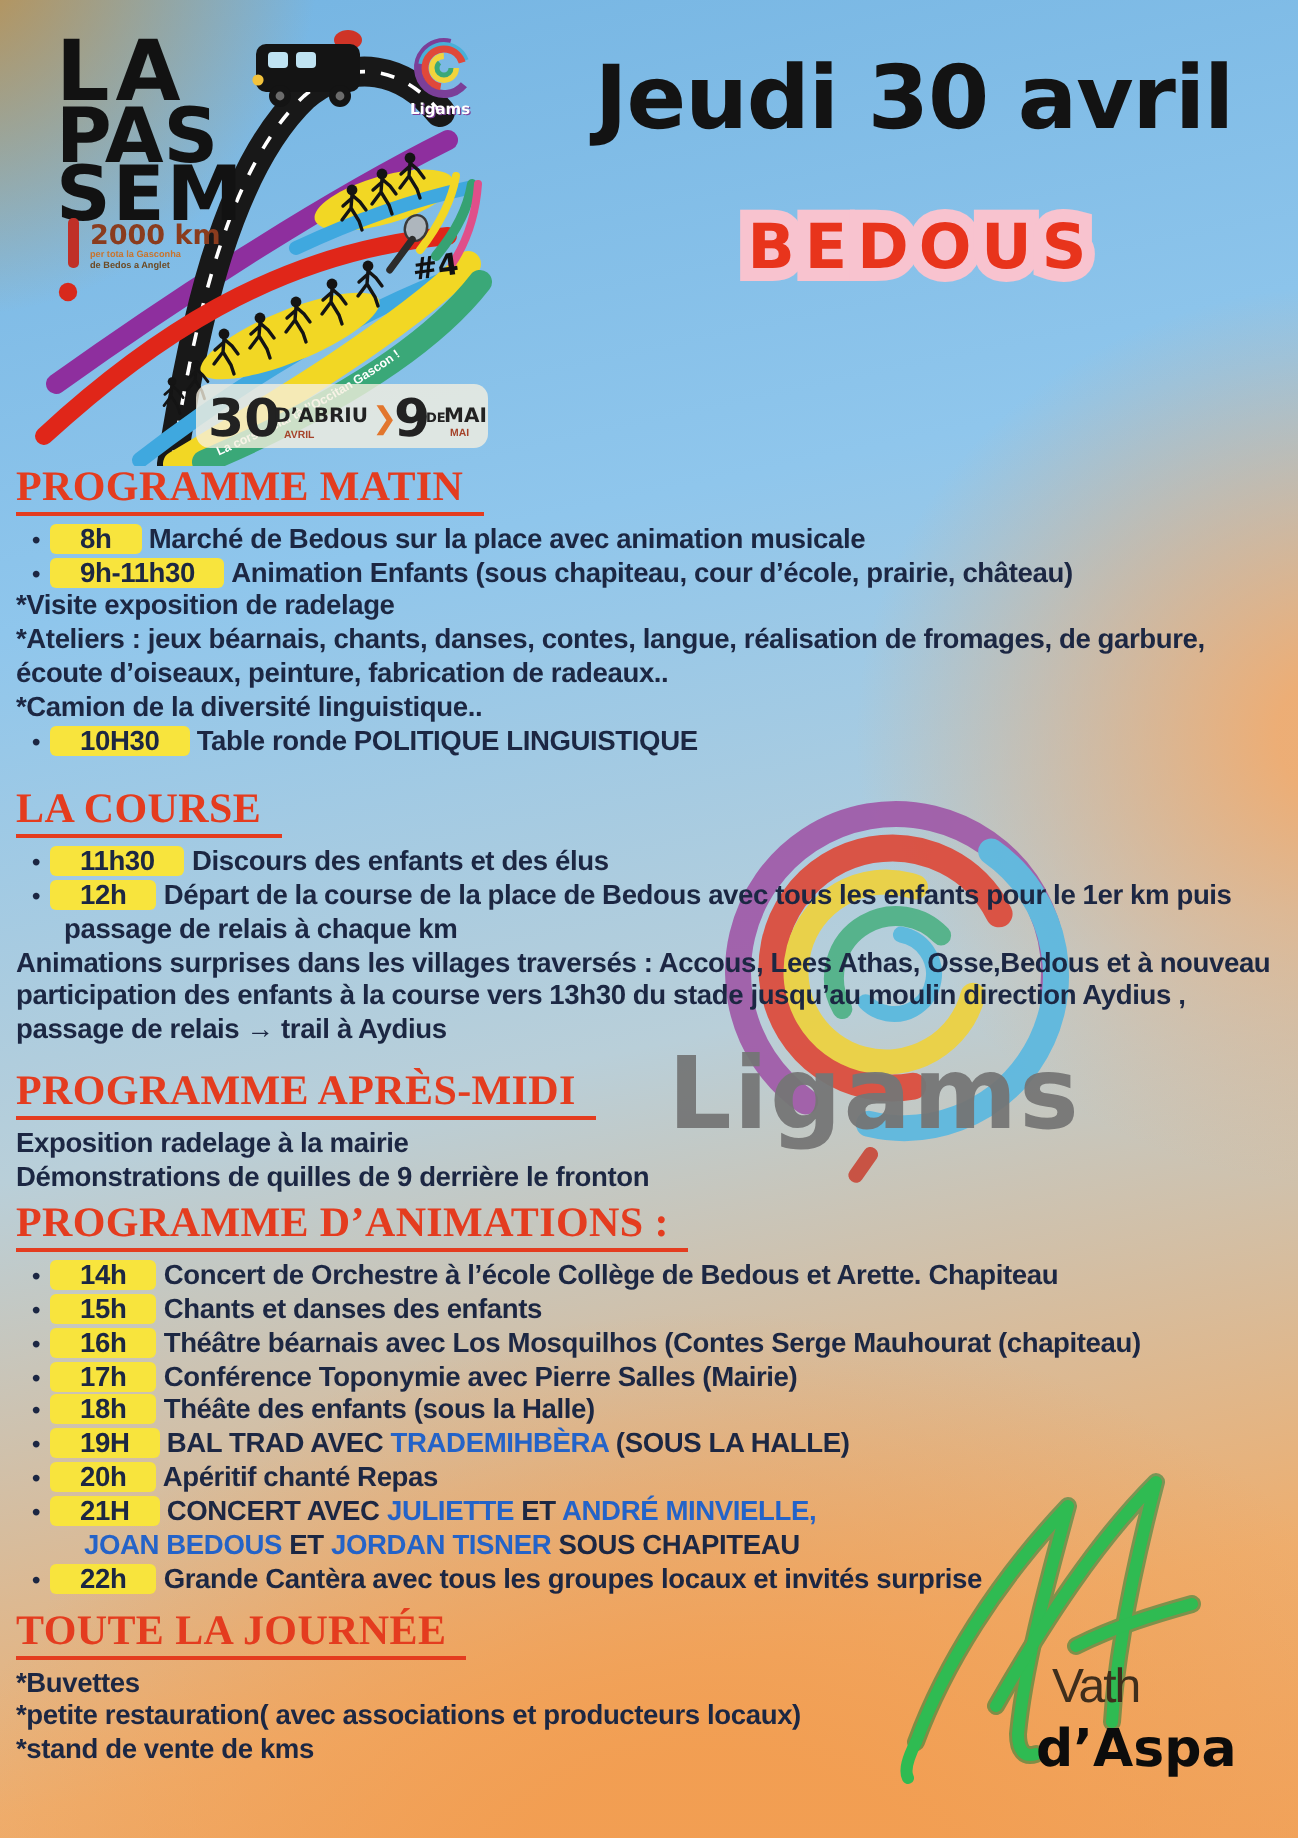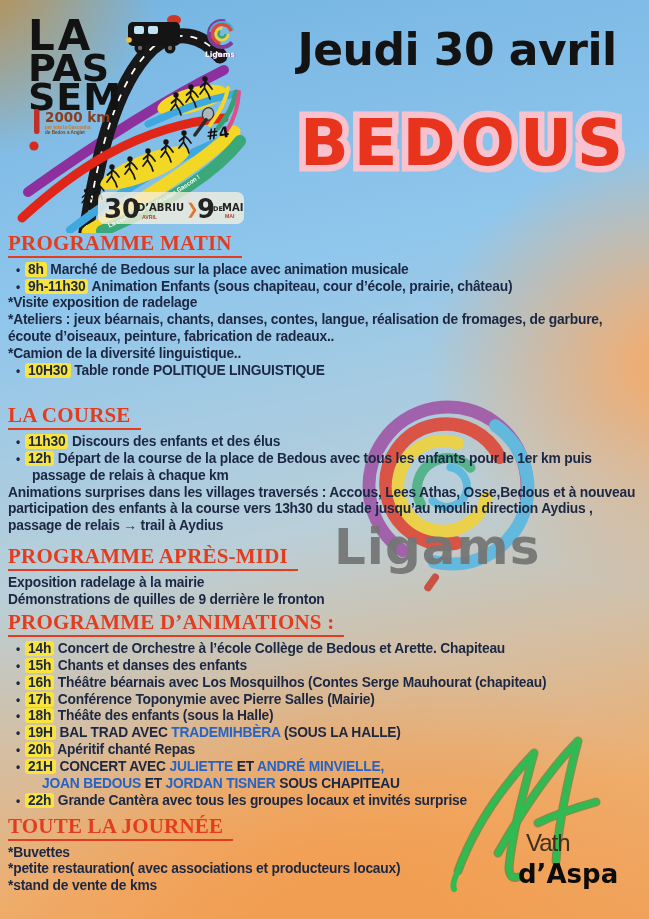--- a/index.html
+++ b/index.html
@@ -21,48 +21,48 @@
       radial-gradient(ellipse 85% 48% at 55% 106%, rgba(242,158,82,.98) 22%, rgba(242,158,82,0) 72%),
       linear-gradient(168deg,#74b4e2 0%,#8fc6ec 30%,#b9cfd9 56%,#eeae6e 86%,#f0a45e 100%);
   }
   
   .title-wrap{position:absolute;left:270px;top:26px;width:374px;text-align:center;z-index:3}
   .event-day{
     margin:0;font-family:"DejaVu Sans",sans-serif;font-weight:900;
     font-size:44px;line-height:1.1;letter-spacing:-.5px;color:#131313;
   }
   .bedous{
-    position:absolute;left:254px;top:106px;width:374px;text-align:right;z-index:3;
-    font-family:"DejaVu Sans",sans-serif;font-weight:900;font-size:64px;letter-spacing:5px;
+    position:absolute;left:274px;top:106px;width:374px;text-align:center;z-index:3;
+    font-family:"DejaVu Sans",sans-serif;font-weight:900;font-size:31px;letter-spacing:5px;
     color:var(--bedous-red);
     -webkit-text-stroke:13px var(--bedous-outline-pink);
     paint-order:stroke fill;
   }
   
   .program{position:absolute;left:8px;top:232px;width:634px;z-index:2}
   .heading{
     width:max-content;margin:0 0 4px 0;padding:0 10px 1px 0;
     font:700 21px/1.08 "Liberation Serif","DejaVu Serif",serif;
     color:var(--heading-red);letter-spacing:.2px;
     border-bottom:2.5px solid currentColor;
   }
   .prog{margin:0}
-  .prog:nth-child(1){margin-bottom:25px}
+  .prog:nth-child(1){margin-bottom:14px}
   .prog:nth-child(2){margin-bottom:10px}
   .prog:nth-child(3){margin-bottom:3px}
   .prog:nth-child(4){margin-bottom:6px}
   .line{
     font-weight:700;font-size:13.8px;line-height:1.22;
     color:var(--body-ink);letter-spacing:-.2px;
   }
   .prog:last-child .line{line-height:1.18}
   .line.bullet{padding-left:24px;text-indent:-16px}
   .line.indent{padding-left:34px}
   .dot{font-size:12px;margin-right:5px}
-  .time{background:var(--highlight-yellow);border-radius:3px;padding:0 3px}
+  .time{background:var(--highlight-yellow);border-radius:3px;padding:0 15px}
   .blue{color:var(--artist-blue)}
   
   .logo{position:absolute;left:0;top:0;z-index:3}
   .watermark{position:absolute;left:330px;top:396px;z-index:0;opacity:.92}
   .signature{position:absolute;left:446px;top:703px;z-index:1}
 </style>
 </head>
 <body>
 
 <div class="page">

